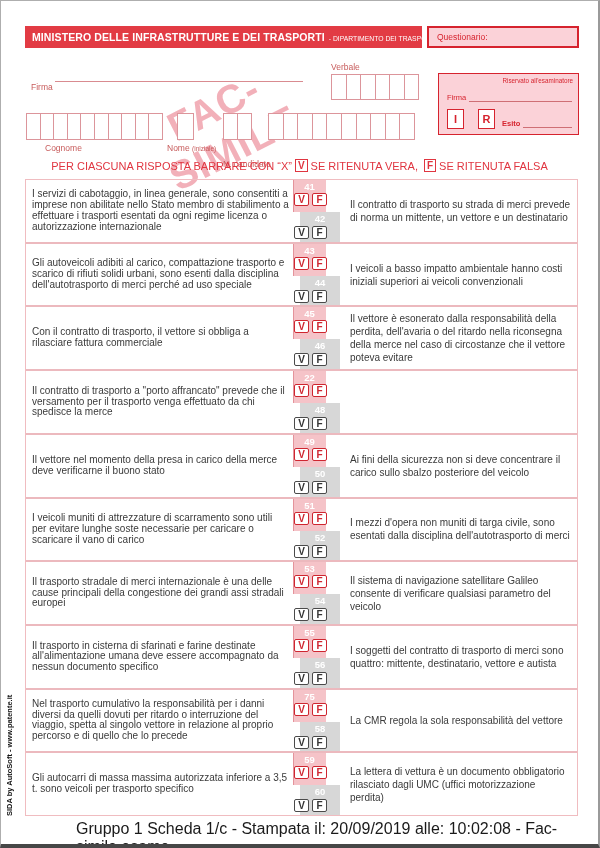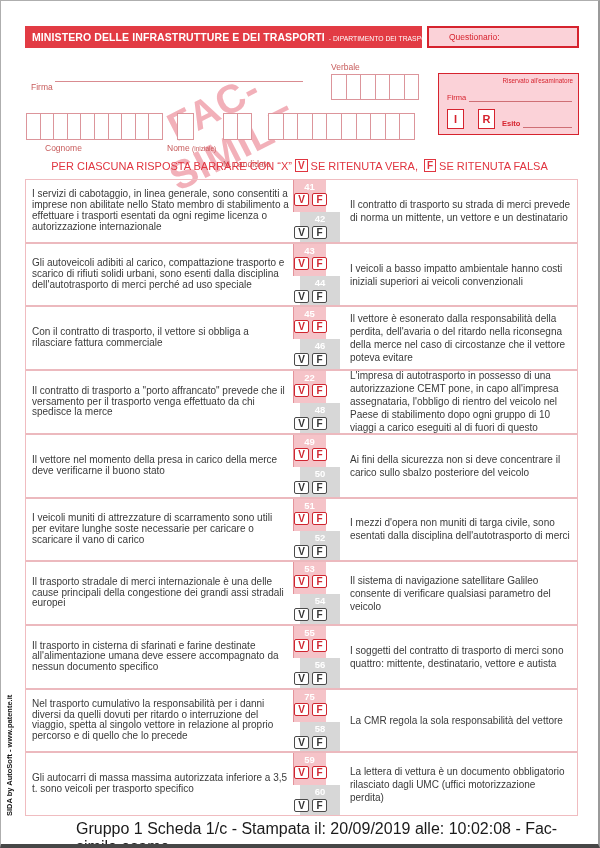--- a/index.html
+++ b/index.html
@@ -12,21 +12,21 @@
   }
   
   .hbar {
     position:absolute; left:24px; top:25px; width:397px; height:22px;
     background:#e23b44; display:flex; align-items:center; padding-left:7px; white-space:nowrap;
   }
   .hbar .t1 { color:#fff; font-weight:bold; font-size:10.5px; letter-spacing:.1px; }
   .hbar .t2 { color:#fff; font-size:6.8px; margin-left:4px; padding-top:2px; }
   .qbox {
     position:absolute; left:426px; top:25px; width:152px; height:22px;
-    background:#fbd2d8; border:2px solid #d6232e; display:flex; align-items:center; padding-left:20px;
+    background:#fbd2d8; border:2px solid #d6232e; display:flex; align-items:center; padding-left:8px;
     color:#d6232e; font-size:8.5px;
   }
   
   .wm {
     position:absolute; left:108px; top:82px; width:230px; text-align:center;
     transform:rotate(-27deg); color:#f0a3ad; font-size:40px; font-weight:bold;
     letter-spacing:1px; opacity:.85; pointer-events:none;
   }
   
   .lbl { position:absolute; color:#c75b5b; font-size:8.5px; white-space:nowrap; }
@@ -242,21 +242,20 @@
         <div class="vf vf-odd">
           <div class="vfbox vfbox-red">V</div>
           <div class="vfbox vfbox-red">F</div>
         </div>
         <div class="num num-even">48</div>
         <div class="vf vf-even">
           <div class="vfbox vfbox-dark">V</div>
           <div class="vfbox vfbox-dark">F</div>
         </div>
       </div>
-      <div class="qr">L'impresa di autotrasporto in possesso di una autorizzazione CEMT pone, in capo all'impresa assegnataria, l'obbligo di rientro del veicolo nel Paese di stabilimento dopo ogni gruppo di 10 viaggi a carico eseguiti al di fuori di questo</div>
     </div>
 
     <div class="trow">
       <div class="ql">Il vettore nel momento della presa in carico della merce deve verificarne il buono stato</div>
       <div class="qm">
         <div class="cell-pink"></div>
         <div class="cell-gray"></div>
         <div class="num num-odd">49</div>
         <div class="vf vf-odd">
           <div class="vfbox vfbox-red">V</div>

